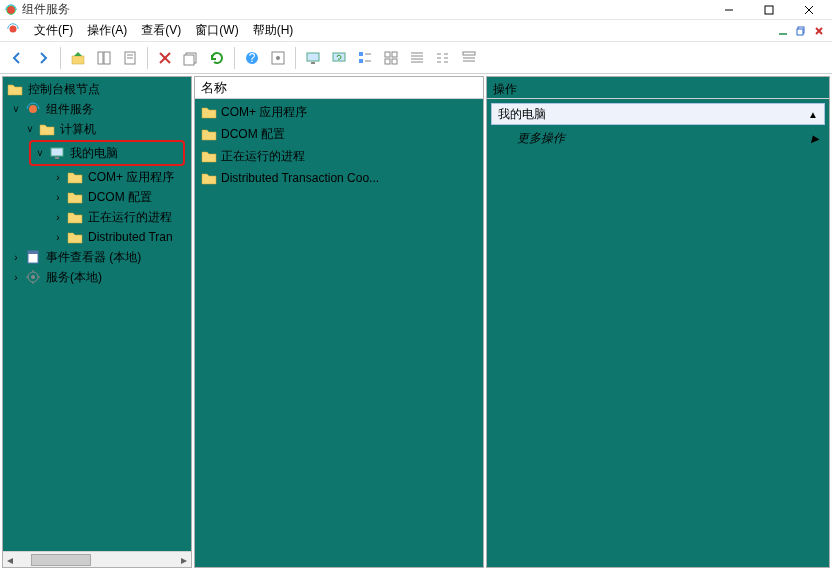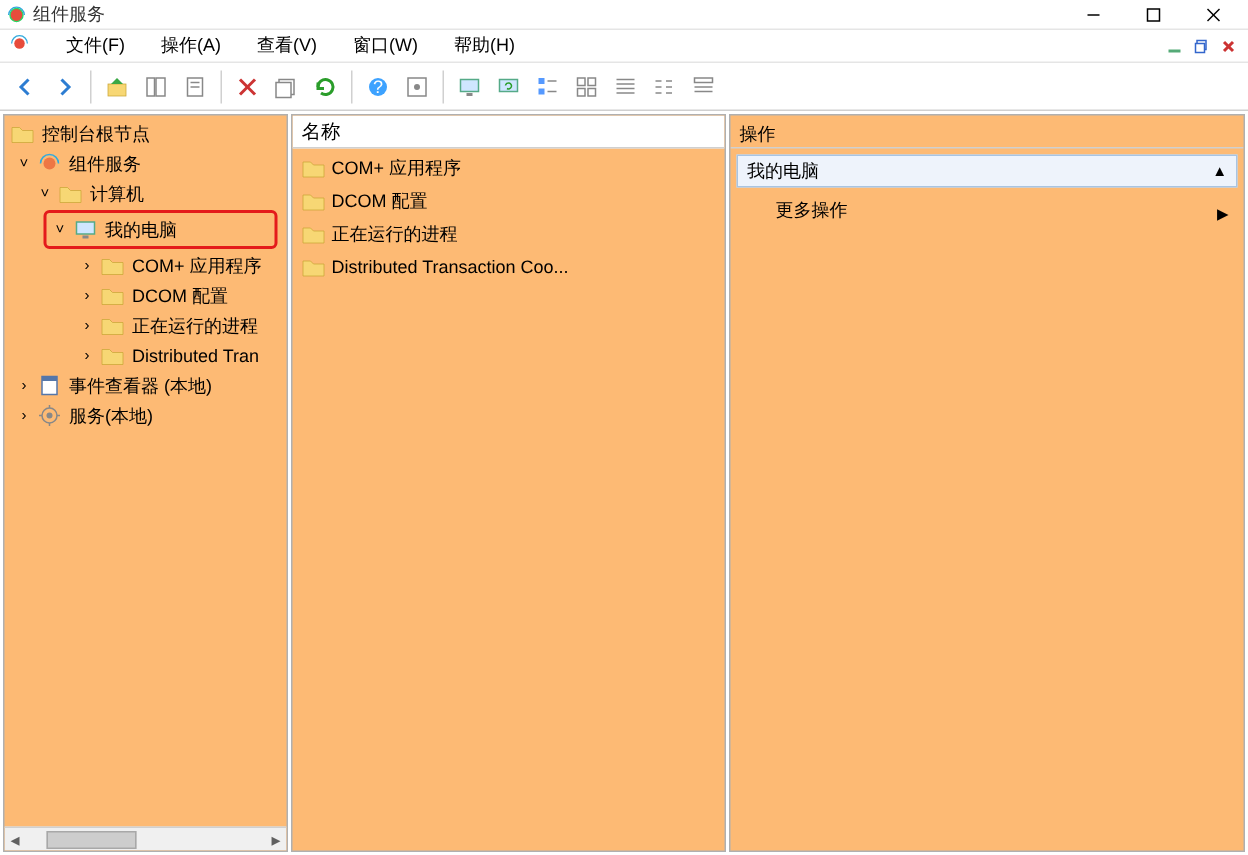--- a/index.html
+++ b/index.html
@@ -7,36 +7,36 @@
 
   
   .titlebar { height: 20px; display: flex; align-items: center; padding: 0 4px; border-bottom: 1px solid #e5e5e5; }
   .titlebar .icon { width: 14px; height: 14px; margin-right: 4px; }
   .titlebar .title { flex: 1; font-size: 12px; color: #333; }
   .winbtns { display: flex; gap: 2px; }
   .winbtn { width: 38px; height: 20px; display: flex; align-items: center; justify-content: center; color: #333; }
   .winbtn svg { width: 10px; height: 10px; }
 
   
-  .menubar { height: 22px; display: flex; align-items: center; padding: 0 6px; gap: 24px; border-bottom: 1px solid #e5e5e5; background: #fff; position: relative; }
+  .menubar { height: 22px; display: flex; align-items: center; padding: 0 6px; gap: 14px; border-bottom: 1px solid #e5e5e5; background: #fff; position: relative; }
   .menuitem { color: #000; cursor: default; }
 
   
   .menubar-right { position: absolute; right: 4px; top: 0; height: 22px; display: flex; align-items: center; gap: 0; }
   .menubar-right .mini { width: 18px; height: 18px; display: flex; align-items: center; justify-content: center; }
 
   
   .toolbar { height: 32px; display: flex; align-items: center; padding: 0 4px; border-bottom: 1px solid #d0d0d0; background: #fff; }
   .tbtn { width: 24px; height: 24px; display: flex; align-items: center; justify-content: center; margin: 0 1px; border: 1px solid transparent; }
   .tsep { width: 1px; height: 22px; background: #d0d0d0; margin: 0 4px; }
   .tbtn svg { width: 16px; height: 16px; }
 
   
   .main { display: flex; height: calc(570px - 20px - 22px - 32px); }
-  .pane { border: 1px solid #b0b0b0; background: #fdba74; overflow: hidden; }
+  .pane { border: 1px solid #b0b0b0; background: #0f766e; overflow: hidden; }
   .pane-left { width: 190px; margin: 2px 2px 2px 2px; display: flex; flex-direction: column; }
   .pane-mid  { width: 290px; margin: 2px 2px 2px 0; display: flex; flex-direction: column; }
   .pane-right{ flex: 1; margin: 2px 2px 2px 0; display: flex; flex-direction: column; }
 
   .colhead { height: 22px; border-bottom: 1px solid #d0d0d0; display: flex; align-items: center; padding: 0 6px; background: #fff; }
   .colhead span { font-size: 13px; color: #000; }
 
   
   .tree { flex: 1; overflow: auto; padding: 2px 0; }
   .tree-row { display: flex; align-items: center; height: 20px; white-space: nowrap; }
@@ -52,21 +52,21 @@
 
   
   .list { flex: 1; overflow: auto; padding: 2px 0; }
   .list-row { display: flex; align-items: center; height: 22px; padding-left: 6px; }
   .folder-icon { width: 16px; height: 16px; margin-right: 4px; display:flex; align-items:center; justify-content:center; }
 
   
   .actions-head { height: 22px; border-bottom: 1px solid #d0d0d0; display:flex; align-items:flex-end; padding: 0 6px;}
   .actions-sub  { height: 22px; background: #eef3fb; border: 1px solid #a8c4e2; display:flex; align-items:center; padding: 0 6px; margin: 4px 4px 0 4px; }
   .actions-sub .arrow { margin-left: auto; font-size: 10px;}
-  .actions-item { height: 22px; display:flex; align-items:flex-end; padding: 0 6px; margin: 2px 4px 0 4px;}
+  .actions-item { height: 22px; display:flex; align-items:center; padding: 0 6px; margin: 2px 4px 0 4px; font-style: italic;}
   .actions-item .arrow { margin-left:auto; font-size:10px;}
 
   
   .ico-folder { fill: #f7d774; stroke: #caa637; stroke-width: 0.5; }
 </style>
 </head>
 <body>
 
 <div class="titlebar">
   <span class="icon">

